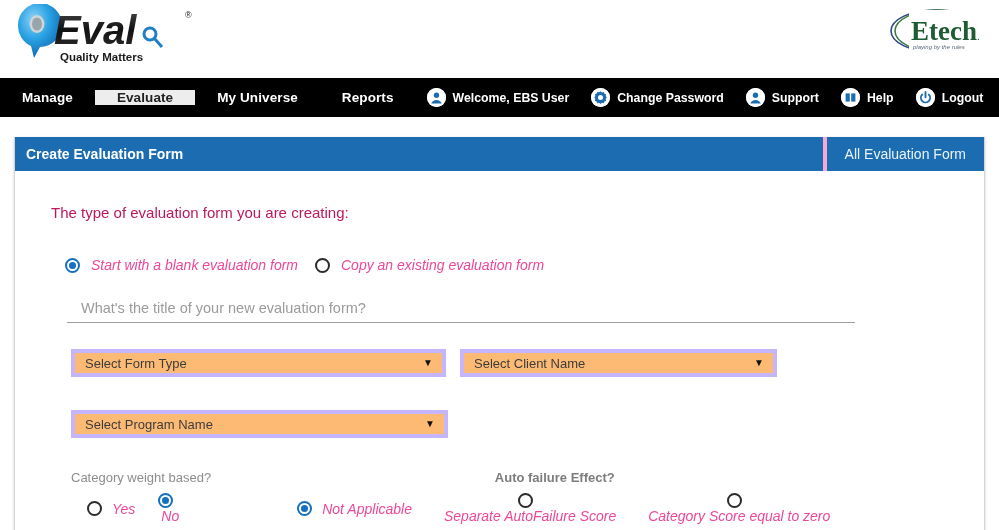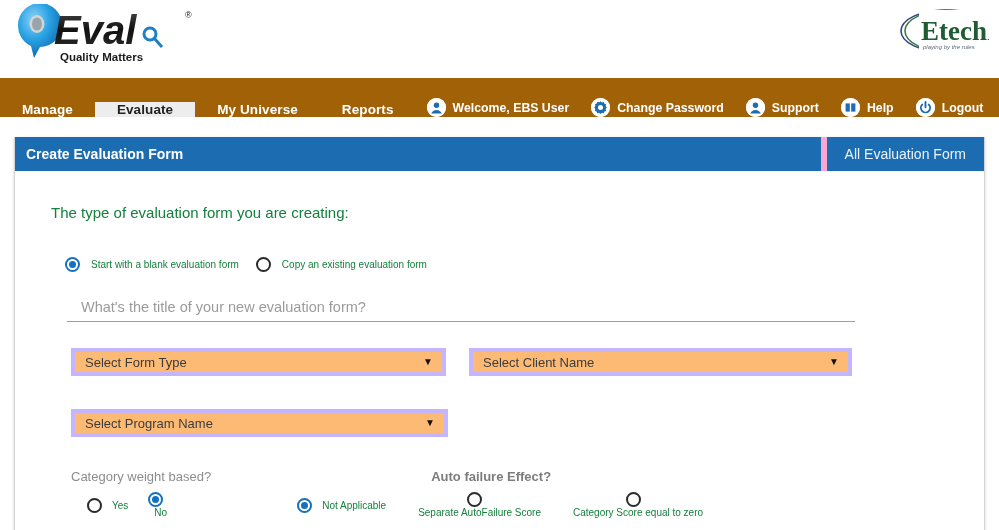--- a/index.html
+++ b/index.html
@@ -25,36 +25,36 @@
   }
   .logo-qeval {
     position: absolute;
     left: 10px;
     top: 4px;
     width: 195px;
     height: 62px;
   }
   .logo-etech {
     position: absolute;
-    right: 4px;
+    right: 14px;
     top: 4px;
     width: 104px;
     height: 56px;
   }
 
   
   .navbar {
     position: absolute;
     left: 0;
     top: 78px;
     width: 999px;
     height: 39px;
-    background: #a16207;
-    display: flex;
-    align-items: flex-end;
+    background: #000000;
+    display: flex;
+    align-items: center;
     z-index: 20;
   }
   .nav-left {
     display: flex;
     align-items: stretch;
   }
   .nav-item {
     display: flex;
     align-items: center;
     justify-content: center;
@@ -140,32 +140,32 @@
     font-weight: bold;
     color: #ffffff;
     flex: 1 1 auto;
   }
   .panel-tab {
     display: flex;
     align-items: center;
     padding: 0 18px;
     font-size: 14px;
     color: #eaf2fa;
-    border-left: 6px solid #f9a8d4;
+    border-left: 4px solid #f9a8d4;
     cursor: pointer;
     white-space: nowrap;
   }
 
   .panel-body {
     padding: 22px 22px 0 22px;
   }
 
   .form-heading {
     font-size: 15px;
-    color: #15803d;
+    color: #be185d;
     margin: 11px 0 0 14px;
   }
 
   
   .radio-row {
     display: flex;
     align-items: center;
     margin: 0;
   }
   .type-row {
@@ -197,24 +197,25 @@
     position: absolute;
     left: 50%;
     top: 50%;
     width: 7px;
     height: 7px;
     margin: -3.5px 0 0 -3.5px;
     border-radius: 50%;
     background: #1570bf;
   }
   .radio-label {
-    font-size: 10px;
-    color: #15803d;
+    font-size: 14px;
+    color: #ec4899;
     margin-left: 11px;
     white-space: nowrap;
+    font-style: italic;
   }
   .type-row .radio-opt + .radio-opt { margin-left: 17px; }
 
   
   .title-field-wrap {
     margin: 26px 0 0 30px;
     width: 788px;
   }
   .title-field {
     width: 100%;
@@ -253,21 +254,21 @@
   .select-box .caret {
     position: absolute;
     right: 9px;
     top: 50%;
     transform: translateY(-50%);
     font-size: 10px;
     color: #111111;
     line-height: 1;
   }
   .sel-form-type  { width: 375px; }
-  .sel-client     { width: 383px; margin-left: 23px; }
+  .sel-client     { width: 317px; margin-left: 14px; }
   .sel-program    { width: 377px; }
   .program-row    { margin: 33px 0 0 34px; }
 
   
   .bottom-row {
     display: flex;
     margin: 32px 0 0 34px;
     text-align: center;
   }
   .opt-group-label {

